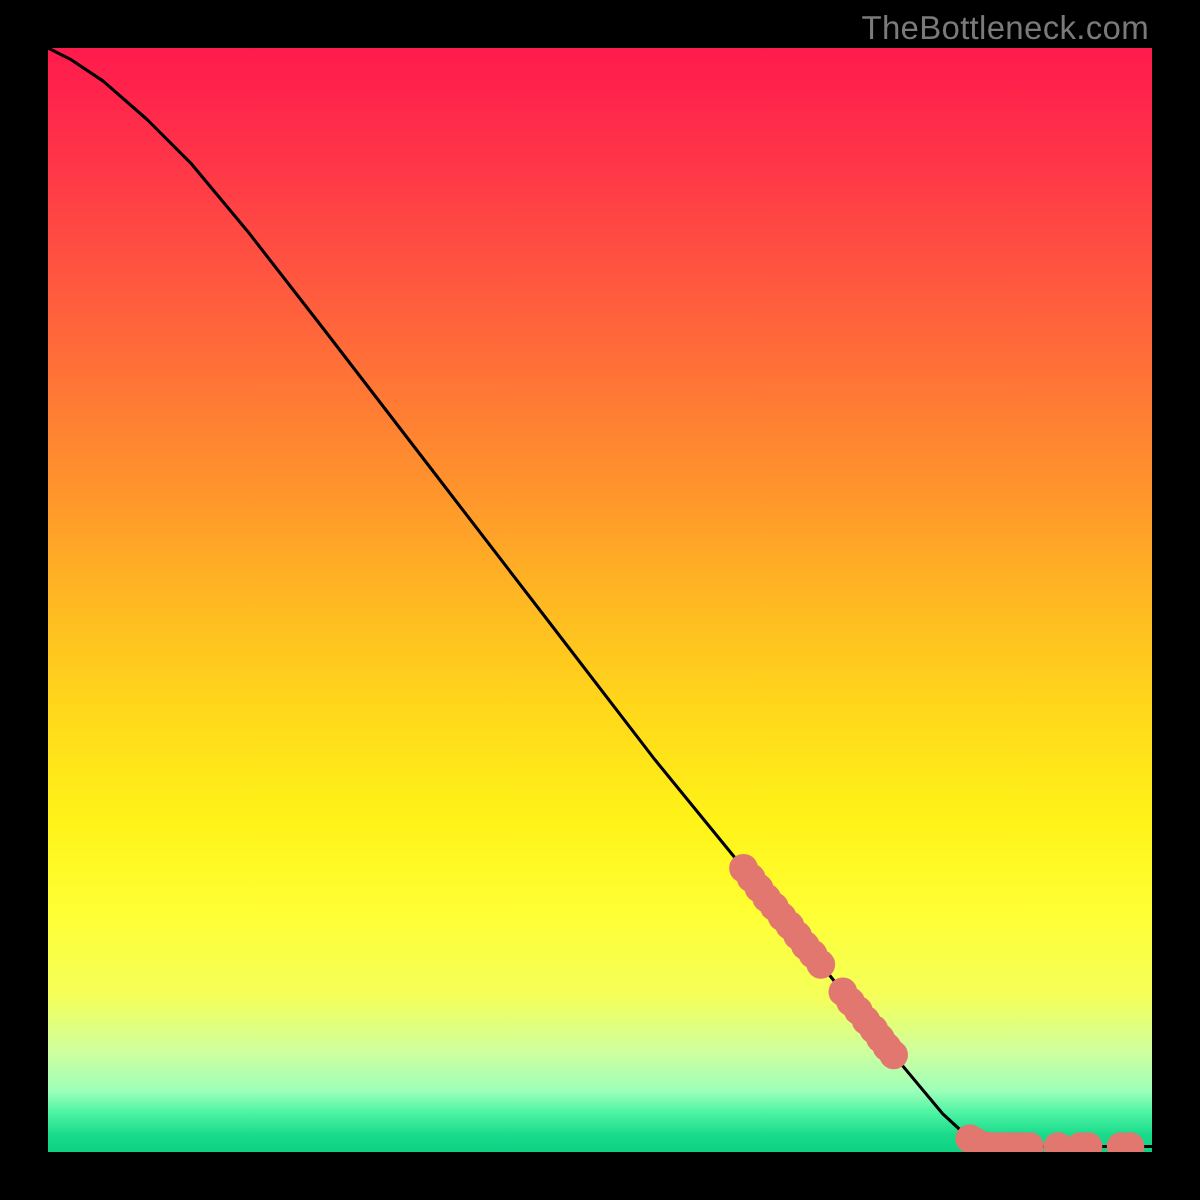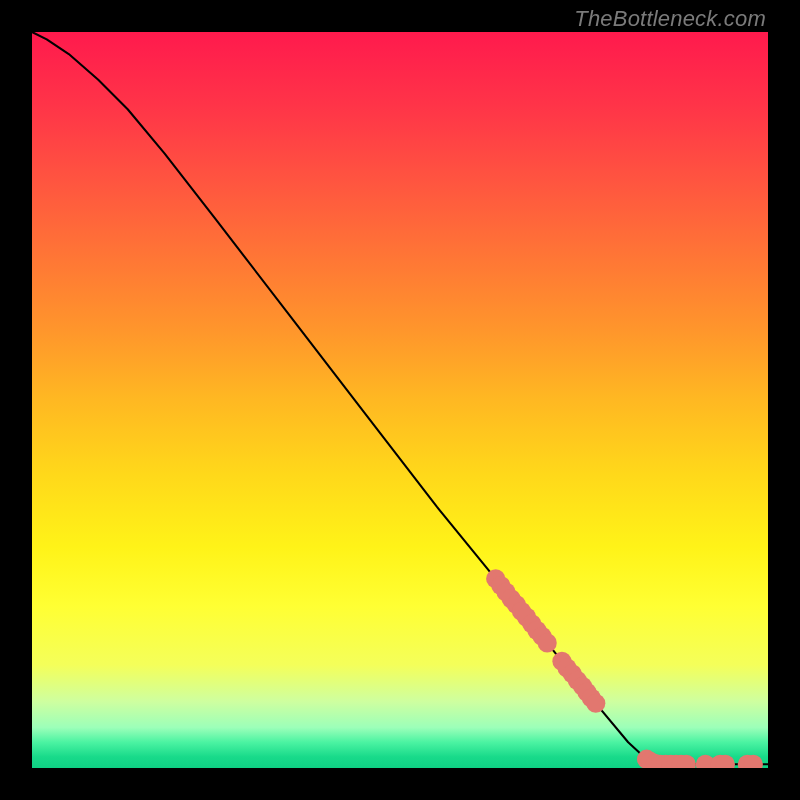--- a/index.html
+++ b/index.html
@@ -9,21 +9,20 @@
     height: 800px;
     background: #000;
     overflow: hidden;
     font-family: Arial, Helvetica, sans-serif;
   }
   .stage {
     position: relative;
     width: 800px;
     height: 800px;
     background: #000;
-    font-style: italic;
   }
   .plot {
     position: absolute;
     left: 32px;
     top: 32px;
     width: 736px;
     height: 736px;
     overflow: hidden;
   }
   .watermark {

